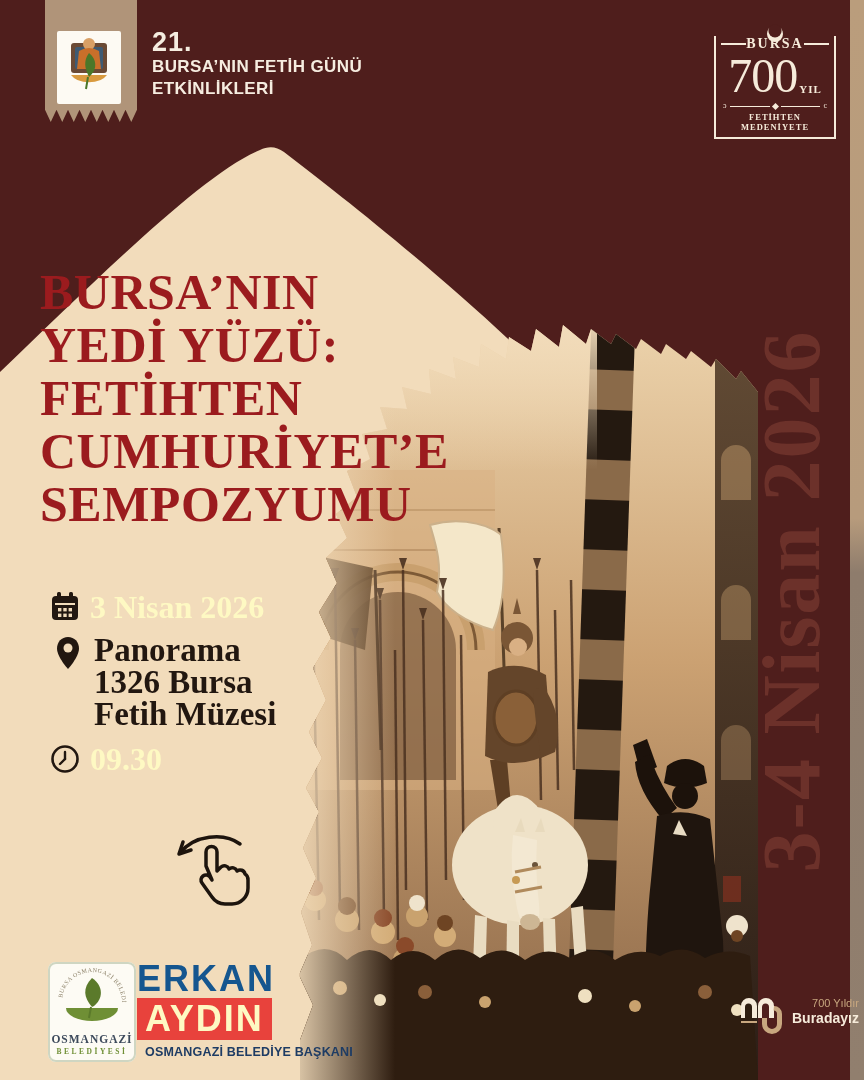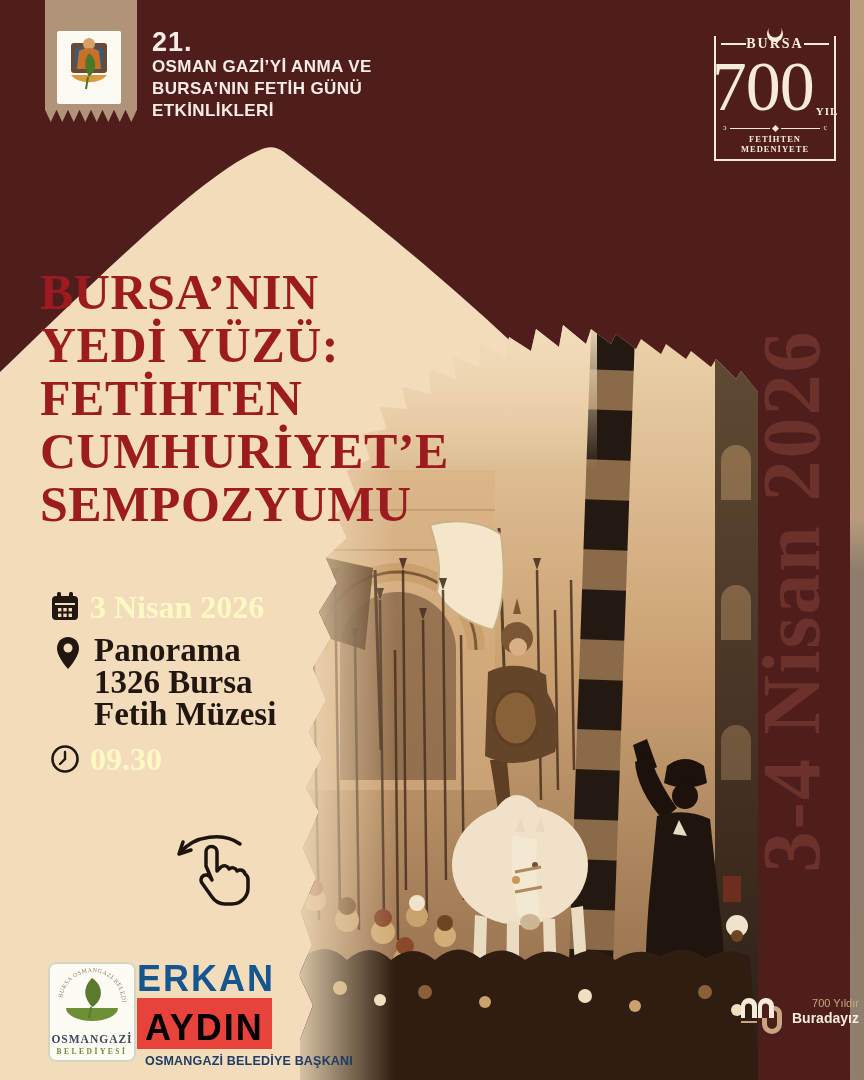--- a/index.html
+++ b/index.html
@@ -16,21 +16,21 @@
   .hdr-edition{font-size:27px;font-weight:800;letter-spacing:1px;line-height:28px;}
   .hdr-line{font-size:17px;font-weight:700;letter-spacing:.4px;line-height:22px;}
 
   
   .logo700{left:714px;top:24px;width:122px;color:#F6EBDA;text-align:center;}
   .l7-frame{margin-top:2px;border:2px solid #F6EBDA;border-top:0;padding:0 5px 5px;}
   .l7-cityrow{display:flex;align-items:center;margin-top:-8px;}
   .l7-cityrow .ln{flex:1;height:2px;background:#F6EBDA;}
   .l7-city{font-size:14px;font-weight:700;letter-spacing:2px;}
   .l7-numrow{display:flex;align-items:flex-end;justify-content:center;line-height:1;}
-  .l7-num{font-size:70px;font-weight:400;letter-spacing:-1px;}
+  .l7-num{font-size:48px;font-weight:400;letter-spacing:-1px;}
   .l7-unit{font-size:11px;font-weight:700;letter-spacing:1px;margin:0 0 5px 2px;}
   .l7-div{display:flex;align-items:center;gap:3px;margin:2px 2px 2px;}
   .l7-div .ln{flex:1;height:1px;background:#F6EBDA;}
   .l7-curl{font-size:8px;line-height:8px;}
   .l7-diamond{width:5px;height:5px;background:#F6EBDA;transform:rotate(45deg);}
   .l7-tag{font-size:8.5px;font-weight:700;letter-spacing:1px;}
 
   
   .side-date{left:747px;top:957px;width:712px;height:90px;transform:rotate(-90deg);
              transform-origin:0 0;font-size:82px;font-weight:700;color:#6C312A;
@@ -55,22 +55,22 @@
   
   .swipe{left:55px;top:840px;color:#221710;}
   .swipe-line{font-size:16px;font-weight:700;letter-spacing:1px;line-height:22px;}
   .hand{left:164px;top:826px;}
 
   
   .muni-card{left:48px;top:962px;width:88px;height:100px;background:#FDFBF4;border-radius:8px;
              box-shadow:inset 0 0 0 2px #cfd6c2;}
   .mayor{left:137px;top:961px;}
   .mayor-first{color:#15568F;font-size:36px;font-weight:800;letter-spacing:2px;line-height:36px;}
-  .mayor-last{display:inline-block;background:#E8423C;color:#000000;font-size:36px;font-weight:800;
-              letter-spacing:2px;line-height:36px;padding:12px 8px 3px;margin-top:1px;}
+  .mayor-last{display:inline-block;background:#E8423C;color:#fef9c3;font-size:36px;font-weight:800;
+              letter-spacing:2px;line-height:36px;padding:3px 8px 3px;margin-top:1px;}
   .mayor-title{color:#1E3C64;font-size:12.5px;font-weight:800;letter-spacing:.2px;margin-top:5px;padding-left:8px;}
 
   
   .brand700{left:735px;top:984px;display:flex;align-items:center;gap:3px;text-align:right;}
   .brand-t1{color:#C8A77F;font-size:11px;line-height:13px;}
   .brand-t2{color:#F6EBDA;font-size:14px;font-weight:700;line-height:16px;}
 </style>
 </head>
 <body>
 
@@ -245,21 +245,20 @@
         <circle cx="32" cy="13" r="6" fill="#D9A066"></circle>
         <path d="M22,20 Q32,14 42,20 L44,38 L20,38 Z" fill="#C96F2A"></path>
         <path d="M14,44 a20,13 0 0 0 36,0 Z" fill="#D99A3E"></path>
         <path d="M32,46 C28,38 26,30 32,22 C40,28 40,38 34,44 Z" fill="#4A7729"></path>
         <line x1="31" y1="46" x2="29" y2="58" stroke="#4A7729" stroke-width="2"></line>
       </svg>
     </div>
   </div>
   <div class="abs sans hdr-text" style="z-index:5">
     <div class="hdr-edition">21.</div>
-    <div class="hdr-line">OSMAN GAZİ’Yİ ANMA VE</div>
     <div class="hdr-line">BURSA’NIN FETİH GÜNÜ</div>
     <div class="hdr-line">ETKİNLİKLERİ</div>
   </div>
 
   <div class="abs serif logo700" style="z-index:5">
     <svg width="24" height="18" viewBox="0 0 24 18" style="display:block;margin:0 auto">
       <circle cx="12" cy="10" r="8" fill="#F6EBDA"></circle>
       <circle cx="12" cy="6.8" r="6.6" fill="#4F1E1C"></circle>
     </svg>
     <div class="l7-frame">

